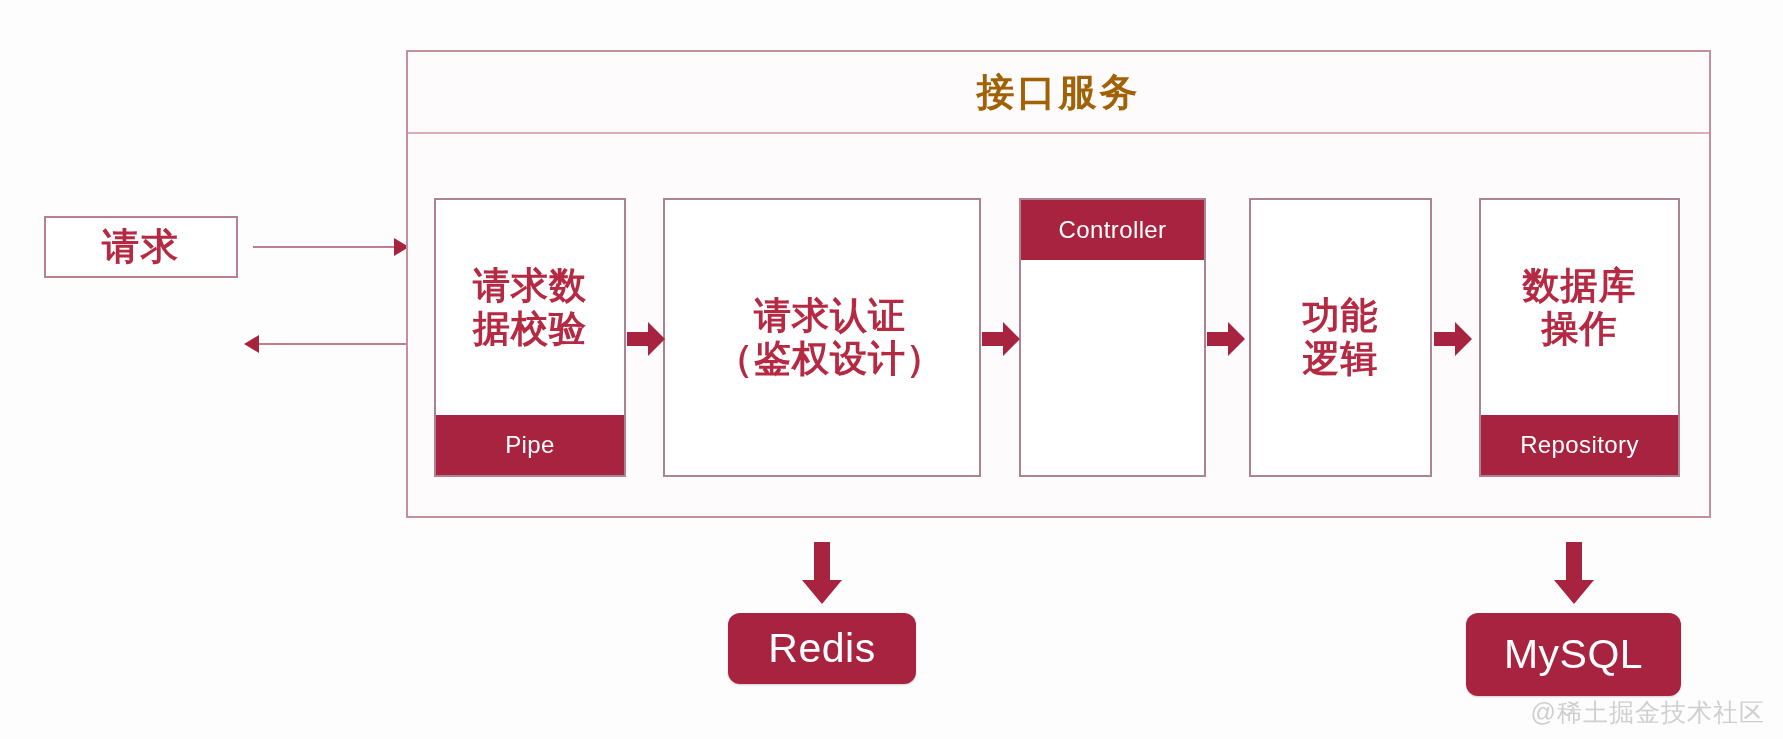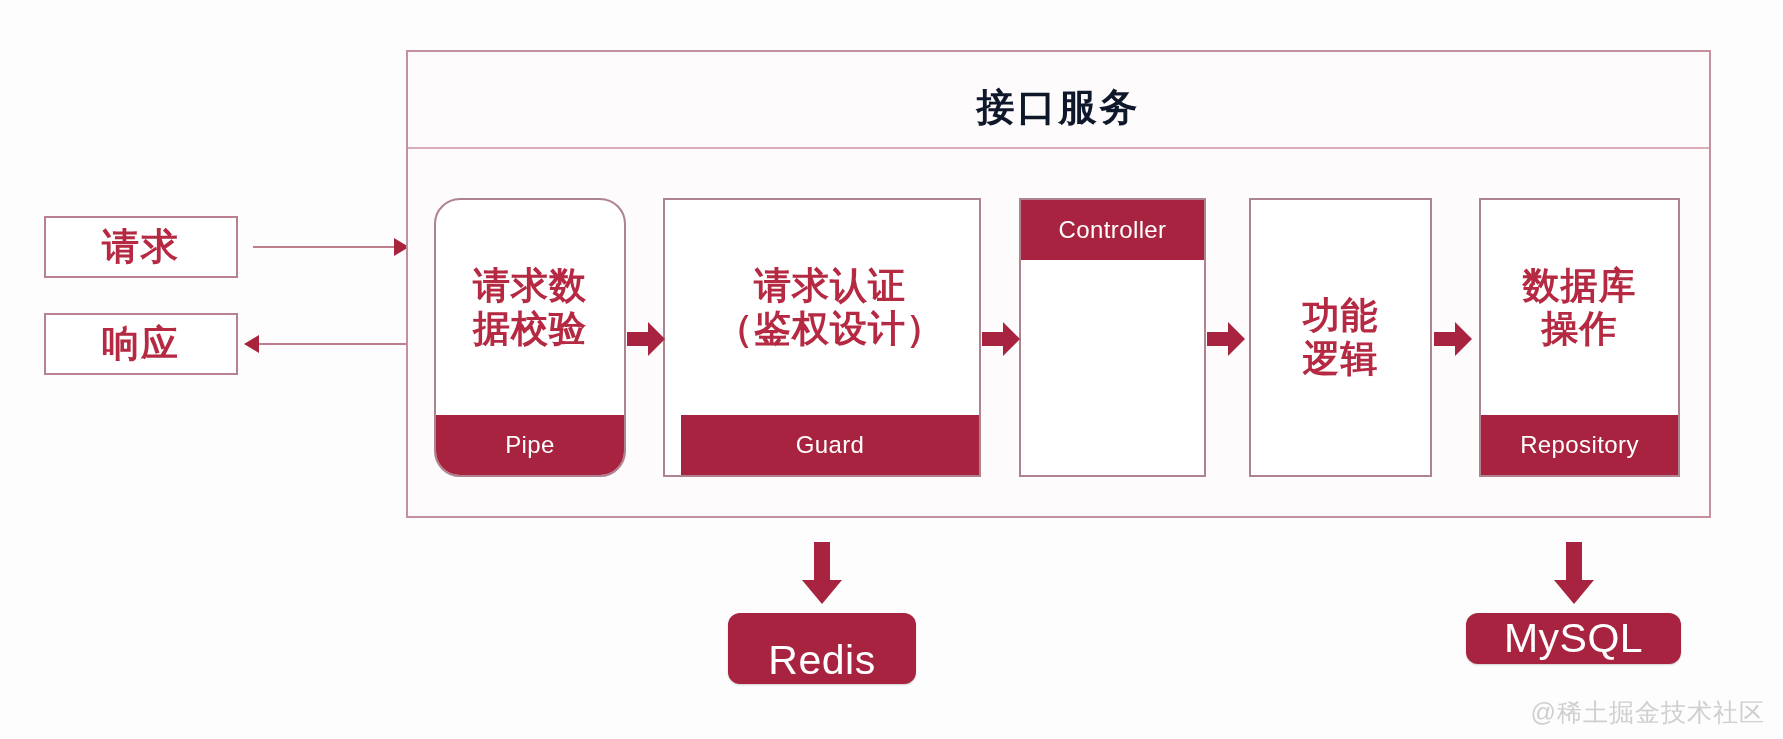--- a/index.html
+++ b/index.html
@@ -69,27 +69,26 @@
   }
   #service-title {
     position: absolute;
     left: 0;
     top: 0;
     width: 100%;
     height: 82px;
     display: flex;
     align-items: center;
     justify-content: center;
-    color: #0f172a;
+    color: #a16207;
     font-size: 38px;
     font-weight: bold;
     letter-spacing: 3px;
     border-bottom: 2px solid #d9aeb9;
     box-sizing: border-box;
-    margin-top: 15px;
   }
 
   
   .stage {
     position: absolute;
     box-sizing: border-box;
     border: 2px solid #ad8390;
     background: #ffffff;
     display: flex;
     flex-direction: column;
@@ -116,21 +115,21 @@
     flex: 0 0 60px;
     background: #a8233f;
     color: #ffffff;
     display: flex;
     align-items: center;
     justify-content: center;
     font-size: 24px;
     letter-spacing: 0.4px;
   }
 
-  #stage-0 { left: 434px; width: 192px; border-radius: 26px; }
+  #stage-0 { left: 434px; width: 192px; }
   #stage-1 { left: 663px; width: 318px; padding-left: 16px; }
   #stage-2 { left: 1019px; width: 187px; }
   #stage-3 { left: 1249px; width: 183px; }
   #stage-4 { left: 1479px; width: 201px; }
 
   
   .block-arrow-right {
     position: absolute;
     top: 322px;
     width: 38px;
@@ -157,22 +156,22 @@
     background: #a8233f;
     border-radius: 12px;
     color: #ffffff;
     display: flex;
     align-items: center;
     justify-content: center;
     font-size: 41px;
     letter-spacing: 0.5px;
     box-shadow: 0 1px 2px rgba(0,0,0,0.18);
   }
-  #store-redis { left: 728px; top: 613px; width: 188px; height: 71px; align-items: flex-end; }
-  #store-mysql { left: 1466px; top: 613px; width: 215px; height: 51px; }
+  #store-redis { left: 728px; top: 613px; width: 188px; height: 71px; }
+  #store-mysql { left: 1466px; top: 613px; width: 215px; height: 83px; }
 
   
   #watermark {
     position: absolute;
     right: 18px;
     bottom: 10px;
     color: #cfcfcf;
     font-size: 25px;
     letter-spacing: 1px;
     user-select: none;
@@ -180,23 +179,20 @@
 </style>
 </head>
 <body>
 
 <div id="canvas">
 
   <div class="io-box" id="req-box">
     <span>请求</span>
   </div>
 
-  <div class="io-box" id="resp-box">
-    <span>响应</span>
-  </div>
 
   <div class="thin-line" style="left:253px; top:246px; width:148px;"></div>
   <div class="thin-arrow-right" style="left:394px; top:238px;"></div>
 
   <div class="thin-line" style="left:258px; top:343px; width:148px;"></div>
   <div class="thin-arrow-left" style="left:244px; top:335px;"></div>
 
   <div id="service-box">
     <div id="service-title">接口服务</div>
   </div>
@@ -211,21 +207,20 @@
     <div class="stage-tag">Pipe</div>
   </div>
 
   <div class="stage" id="stage-1">
     <div class="stage-title">
       <span>
         <span>请求认证</span><br>
         <span>（鉴权设计）</span>
       </span>
     </div>
-    <div class="stage-tag">Guard</div>
   </div>
 
   <div class="stage" id="stage-2">
     <div class="stage-tag">Controller</div>
   </div>
 
   <div class="stage" id="stage-3">
     <div class="stage-title">
       <span>
         <span>功能</span><br>

